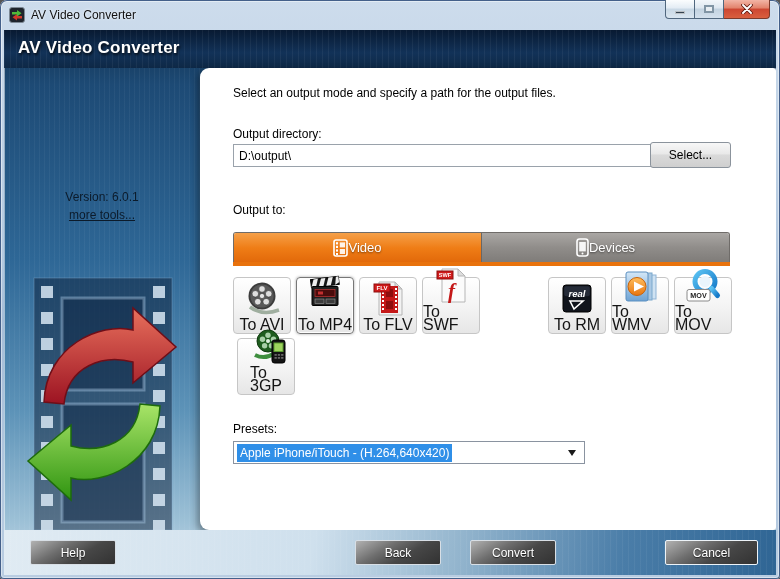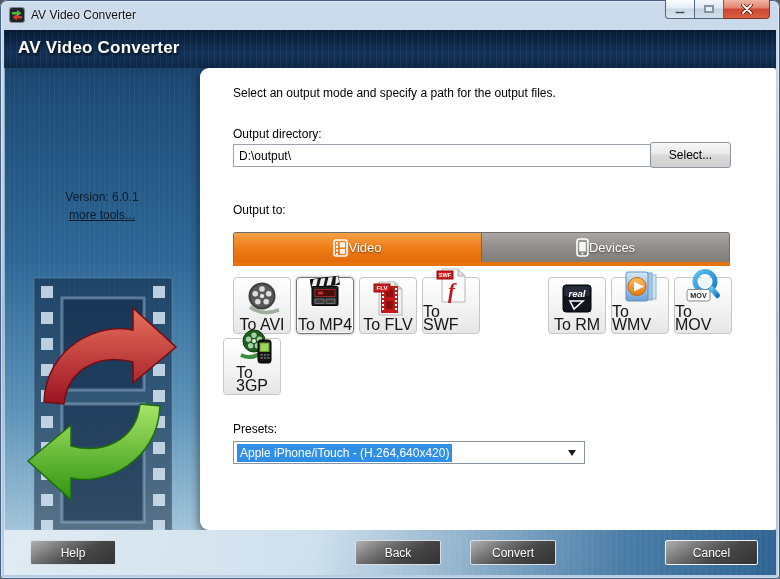--- a/index.html
+++ b/index.html
@@ -325,21 +325,21 @@
             <circle cx="21" cy="14.5" r="10" fill="none" stroke="url(#qg)" stroke-width="5"></circle>
             <path d="M27.5 21.5 L33.5 28.5" stroke="url(#qg)" stroke-width="5" stroke-linecap="round"></path>
             <circle cx="21" cy="14.5" r="5.5" fill="#eaf5fc"></circle>
             <rect x="3" y="22.5" width="23" height="11.5" rx="2" fill="#fff" stroke="#8a8a8a"></rect>
             <text x="14.5" y="31.2" text-anchor="middle" font-size="7.2" font-weight="bold" fill="#222" font-family="Liberation Sans, sans-serif">MOV</text>
           </svg>
         </span>
         <span class="fmt-lbl">To MOV</span>
       </div>
 
-      <div class="fmt" style="left:23px; top:270px;padding-left:12px;">
+      <div class="fmt" style="left:37px; top:270px;padding-left:12px;">
         <span class="ic">
           <svg width="38" height="38" viewBox="0 0 38 38">
             <circle cx="15" cy="13" r="11" fill="#1e5c1e" stroke="#0f3a0f"></circle>
             <g fill="#a8d0a8">
                 <circle cx="15" cy="7.2" r="2.7"></circle>
                 <circle cx="9.5" cy="11.2" r="2.7"></circle>
                 <circle cx="11.6" cy="17.7" r="2.7"></circle>
                 <circle cx="18.4" cy="17.7" r="2.7"></circle>
                 <circle cx="20.5" cy="11.2" r="2.7"></circle>
               </g>

